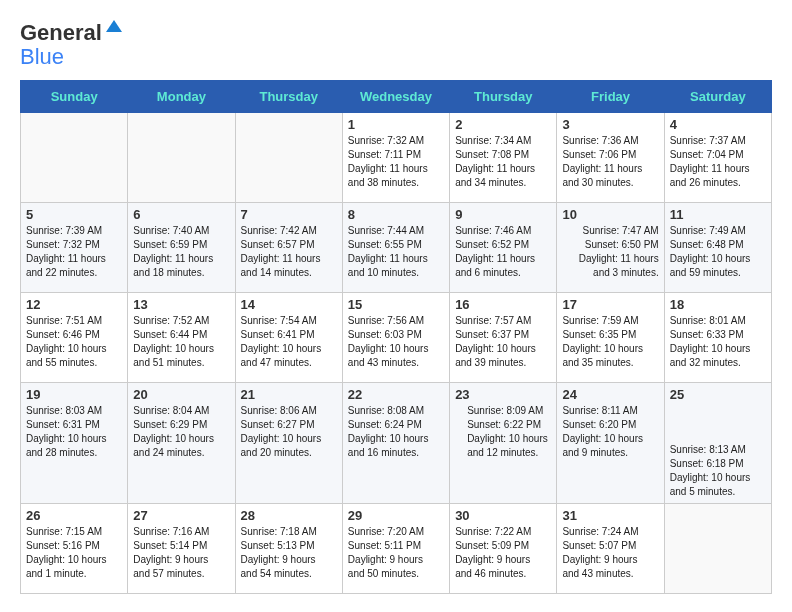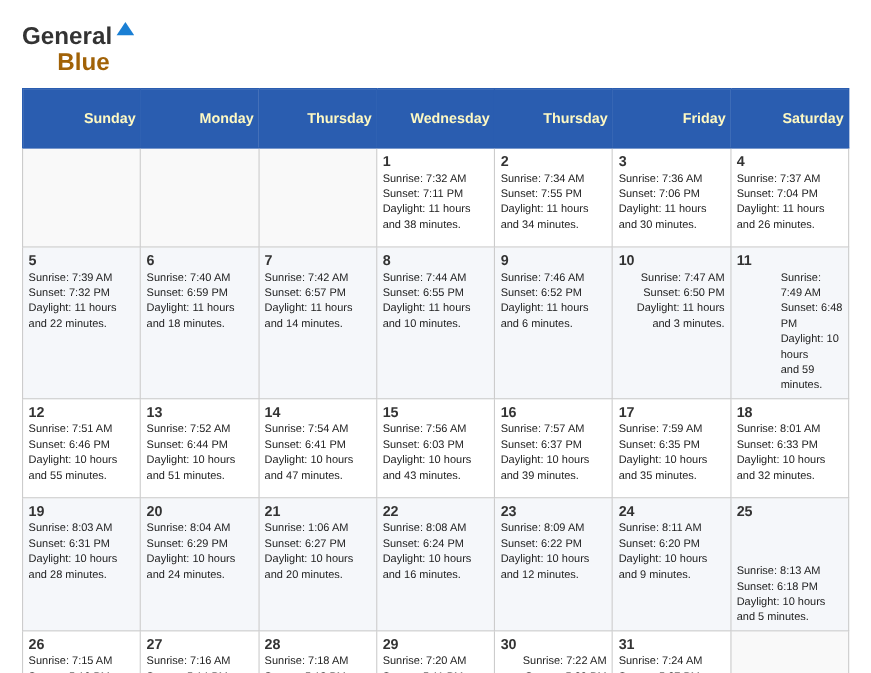--- a/index.html
+++ b/index.html
@@ -35,25 +35,25 @@
       font-size: 16px;
       color: #555;
     }
     table {
       width: 100%;
       border-collapse: collapse;
       table-layout: fixed;
     }
     thead th {
       background-color: #2a5db0;
-      color: #fef9c3;
+      color: #5eead4;
       font-size: 13px;
       font-weight: bold;
-      padding: 19px 4px;
-      text-align: right;
+      padding: 8px 4px;
+      text-align: center;
       border: 1px solid #2a5db0;
     }
     tbody td {
       border: 1px solid #ccc;
       vertical-align: top;
       padding: 4px 5px;
       height: 90px;
       background: #fff;
       font-size: 10.5px;
       color: #333;
@@ -81,21 +81,21 @@
 <div class="container">
   <div class="header">
     <div class="logo">
       <div>
         <div style="display:flex;align-items:center;">
           <span style="font-size:22px;font-weight:bold;color:#333;">General</span>
           <svg width="20" height="20" viewBox="0 0 20 20" style="margin-left:2px;margin-top:-10px;">
             <path d="M2,14 L10,2 L18,14 Z" fill="#1a7fd4"></path>
           </svg>
         </div>
-        <div style="font-size:22px;font-weight:bold;color:#a16207;margin-top:-2px;margin-left:32px;">Blue</div>
+        <div style="font-size:22px;font-weight:normal;color:#3b82f6;margin-top:-2px;">Blue</div>
       </div>
     </div>
     <div class="title-block">
       <div class="month-title"></div>
       <div class="subtitle"></div>
     </div>
   </div>
 
   <table>
     <thead>
@@ -117,21 +117,21 @@
           <td>
             <div class="day-num">1</div>
             <div class="day-info" style="white-space: pre-line;">Sunrise: 7:32 AM
 Sunset: 7:11 PM
 Daylight: 11 hours
 and 38 minutes.</div>
           </td>
           <td>
             <div class="day-num">2</div>
             <div class="day-info" style="white-space: pre-line;">Sunrise: 7:34 AM
-Sunset: 7:55 PM
+Sunset: 7:08 PM
 Daylight: 11 hours
 and 34 minutes.</div>
           </td>
           <td>
             <div class="day-num">3</div>
             <div class="day-info" style="white-space: pre-line;">Sunrise: 7:36 AM
 Sunset: 7:06 PM
 Daylight: 11 hours
 and 30 minutes.</div>
           </td>
@@ -181,21 +181,21 @@
           </td>
           <td>
             <div class="day-num">10</div>
             <div class="day-info" style="white-space: pre-line; text-align: right;">Sunrise: 7:47 AM
 Sunset: 6:50 PM
 Daylight: 11 hours
 and 3 minutes.</div>
           </td>
           <td>
             <div class="day-num">11</div>
-            <div class="day-info" style="white-space: pre-line; margin-left: 40px;">Sunrise: 7:49 AM
+            <div class="day-info" style="white-space: pre-line;">Sunrise: 7:49 AM
 Sunset: 6:48 PM
 Daylight: 10 hours
 and 59 minutes.</div>
           </td>
         </tr>
         <tr>
           <td>
             <div class="day-num">12</div>
             <div class="day-info" style="white-space: pre-line;">Sunrise: 7:51 AM
 Sunset: 6:46 PM
@@ -255,35 +255,35 @@
           </td>
           <td>
             <div class="day-num">20</div>
             <div class="day-info" style="white-space: pre-line;">Sunrise: 8:04 AM
 Sunset: 6:29 PM
 Daylight: 10 hours
 and 24 minutes.</div>
           </td>
           <td>
             <div class="day-num">21</div>
-            <div class="day-info" style="white-space: pre-line;">Sunrise: 1:06 AM
+            <div class="day-info" style="white-space: pre-line;">Sunrise: 8:06 AM
 Sunset: 6:27 PM
 Daylight: 10 hours
 and 20 minutes.</div>
           </td>
           <td>
             <div class="day-num">22</div>
             <div class="day-info" style="white-space: pre-line;">Sunrise: 8:08 AM
 Sunset: 6:24 PM
 Daylight: 10 hours
 and 16 minutes.</div>
           </td>
           <td>
             <div class="day-num">23</div>
-            <div class="day-info" style="white-space: pre-line;">Sunrise: 8:09 AM
+            <div class="day-info" style="white-space: pre-line; margin-left: 12px;">Sunrise: 8:09 AM
 Sunset: 6:22 PM
 Daylight: 10 hours
 and 12 minutes.</div>
           </td>
           <td>
             <div class="day-num">24</div>
             <div class="day-info" style="white-space: pre-line;">Sunrise: 8:11 AM
 Sunset: 6:20 PM
 Daylight: 10 hours
 and 9 minutes.</div>
@@ -320,21 +320,21 @@
           </td>
           <td>
             <div class="day-num">29</div>
             <div class="day-info" style="white-space: pre-line;">Sunrise: 7:20 AM
 Sunset: 5:11 PM
 Daylight: 9 hours
 and 50 minutes.</div>
           </td>
           <td>
             <div class="day-num">30</div>
-            <div class="day-info" style="white-space: pre-line; text-align: right;">Sunrise: 7:22 AM
+            <div class="day-info" style="white-space: pre-line;">Sunrise: 7:22 AM
 Sunset: 5:09 PM
 Daylight: 9 hours
 and 46 minutes.</div>
           </td>
           <td>
             <div class="day-num">31</div>
             <div class="day-info" style="white-space: pre-line;">Sunrise: 7:24 AM
 Sunset: 5:07 PM
 Daylight: 9 hours
 and 43 minutes.</div>

